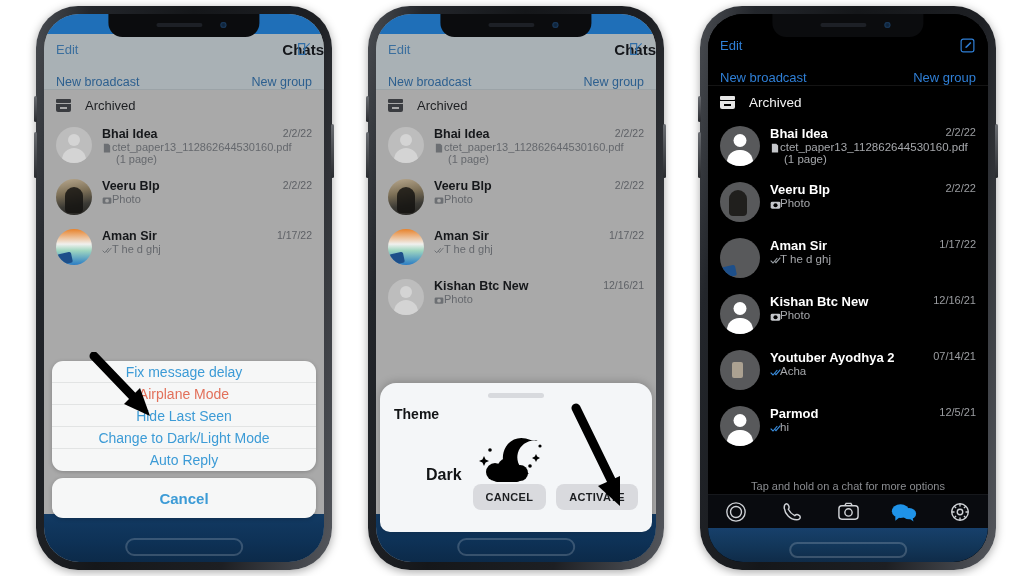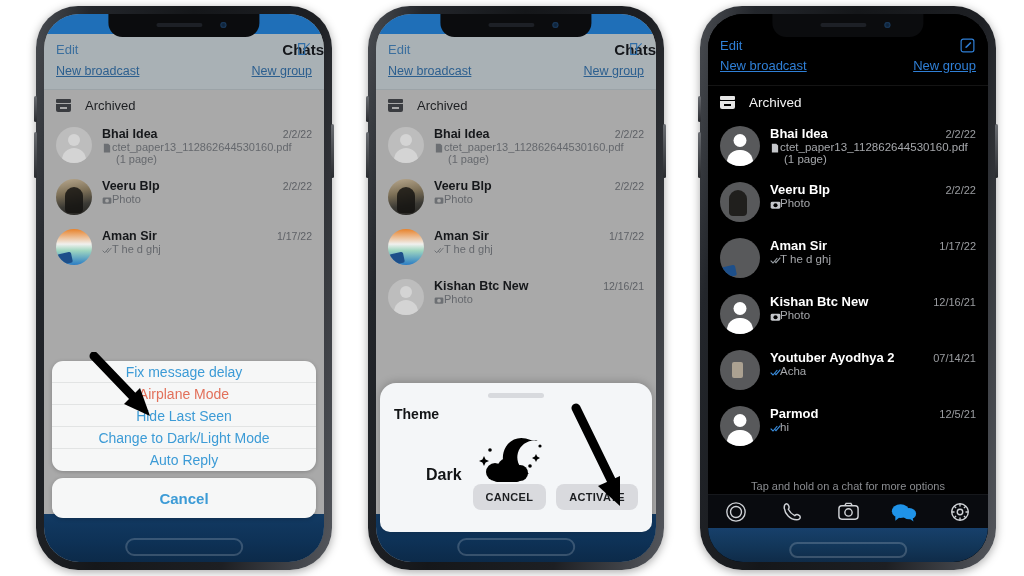--- a/index.html
+++ b/index.html
@@ -58,24 +58,23 @@
   .statusbar { height:20px; background:#1f6fb8; }
   .navbar {
     position:relative; height:30px; background:#a9b1b5;
     display:flex; align-items:center; padding:0 12px;
   }
   .navbar .edit { color:#3b6f9e; font-size:13px; }
   .navbar .title { position:absolute; left:0; right:0; text-align:right;
                    font-size:15px; font-weight:700; color:#14161a; }
   .navbar .compose { margin-left:auto; color:#2f6ea8; z-index:2; }
   .subbar {
-    height:26px; background:#a9b1b5; display:flex; align-items:flex-start;
+    height:26px; background:#a9b1b5; display:flex; align-items:flex-end;
     justify-content:space-between; padding:0 12px; font-size:12.5px; color:#2c5f8f;
     border-bottom:1px solid #9ba3a7;
-    text-decoration:underline;
   }
   .archived-row {
     height:30px; display:flex; align-items:center; gap:14px; padding:0 12px;
     background:#a9a9a9; color:#1d1f22; font-size:13px;
   }
   .arch-icon { width:15px; height:13px; position:relative; }
   .arch-icon i { position:absolute; left:0; right:0; display:block; background:#3a3c40; }
   .arch-icon i.lid { top:0; height:4px; border-radius:1px; }
   .arch-icon i.box { top:5px; bottom:0; border-radius:0 0 2px 2px; }
   .arch-icon i.slot { top:8px; left:4px; right:4px; height:2px; background:#a9a9a9; }
@@ -94,21 +93,21 @@
   .avatar.p-veeru::after{content:"";position:absolute;left:9px;top:8px;width:18px;height:26px;
     border-radius:9px 9px 4px 4px;background:rgba(20,18,16,.82);}
   .avatar.p-aman { background:linear-gradient(180deg,#e8822a 0%,#f0f0ee 42%,#9fd6c0 60%,#2a7cc4 100%); }
   .avatar.p-aman::after{content:"";position:absolute;left:2px;bottom:1px;width:14px;height:11px;
     background:#1d4f8a;transform:rotate(-12deg);border-radius:2px;}
   .avatar.p-you { background:radial-gradient(circle at 40% 35%,#c9656a 0%,#8d3b44 55%,#4a1d24 100%); }
   .avatar.p-you::after{content:"";position:absolute;left:12px;top:12px;width:11px;height:16px;
     background:rgba(240,220,190,.55);border-radius:2px;}
 
   .c-main { flex:1; min-width:0; }
-  .c-top { display:flex; align-items:center; gap:6px; }
+  .c-top { display:flex; align-items:flex-start; gap:6px; }
   .c-name { font-size:12.5px; font-weight:700; color:#16181b; white-space:nowrap; }
   .c-time { margin-left:auto; font-size:10.5px; color:#5e6166; white-space:nowrap; }
   .c-sub { display:flex; align-items:flex-end; gap:0; font-size:11px; color:#65686d;
            white-space:nowrap; overflow:hidden; }
   .c-sub2 { font-size:11px; color:#65686d; padding-left:14px; }
   .mini { width:10px; height:10px; flex:0 0 10px; }
 
   
   .sheet-wrap { position:absolute; left:8px; right:8px; bottom:44px; z-index:30; }
   .sheet-group {

